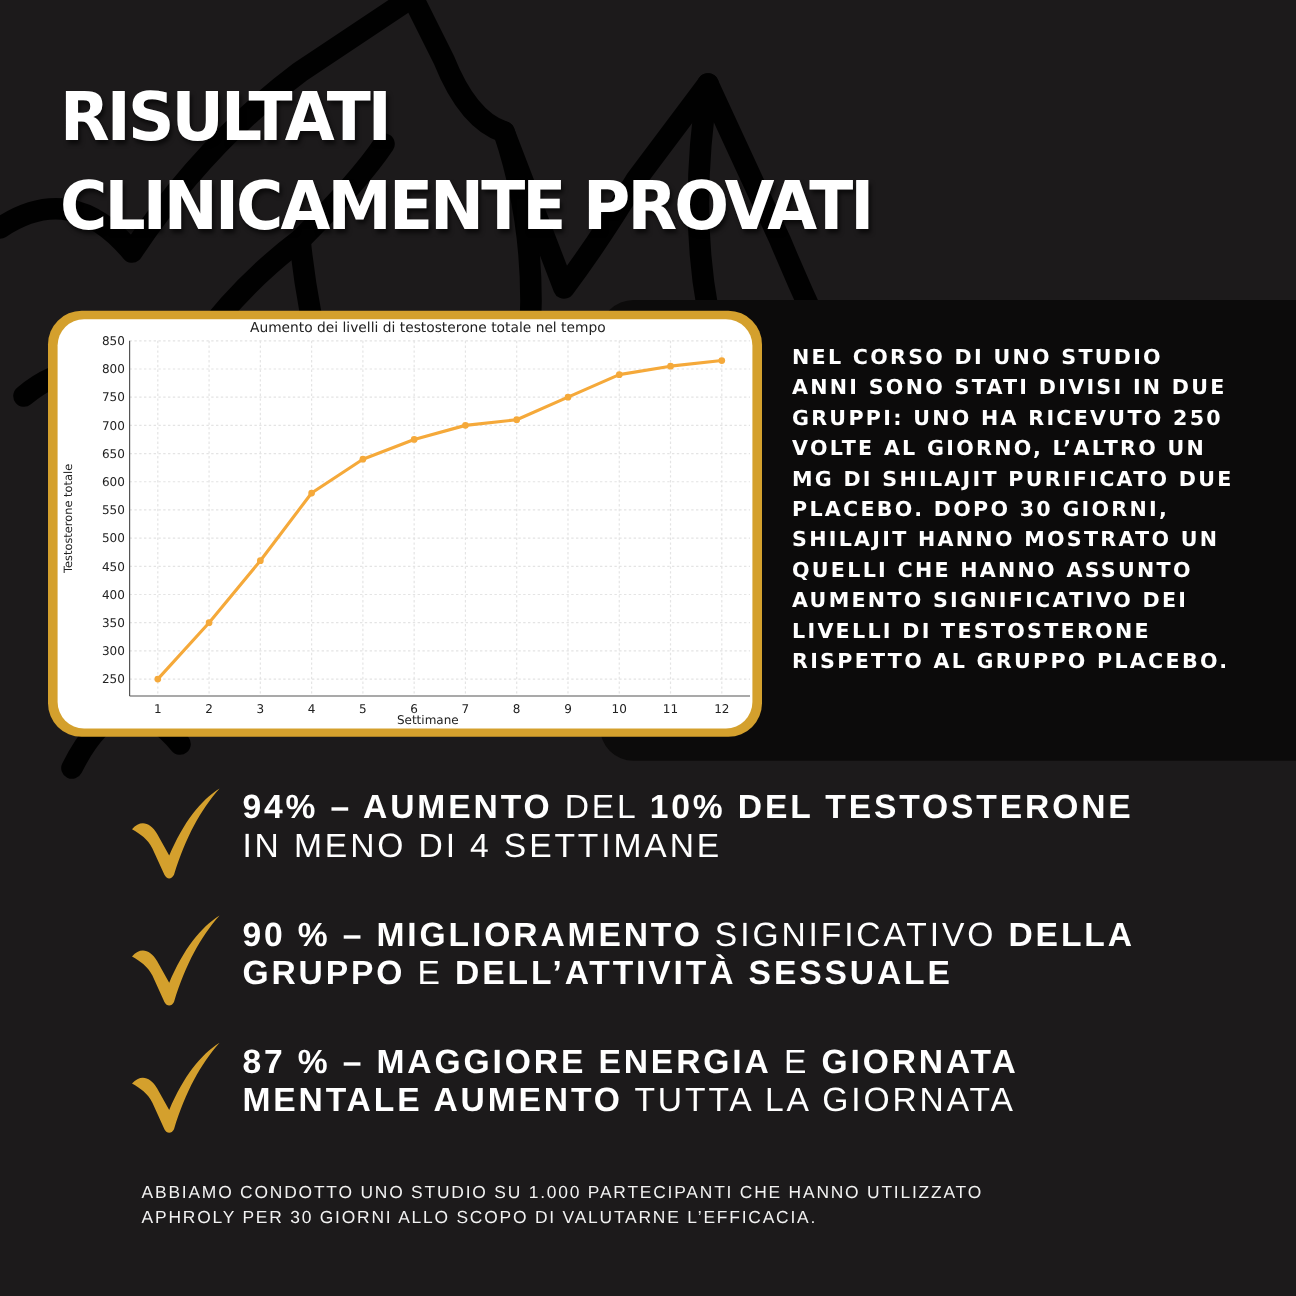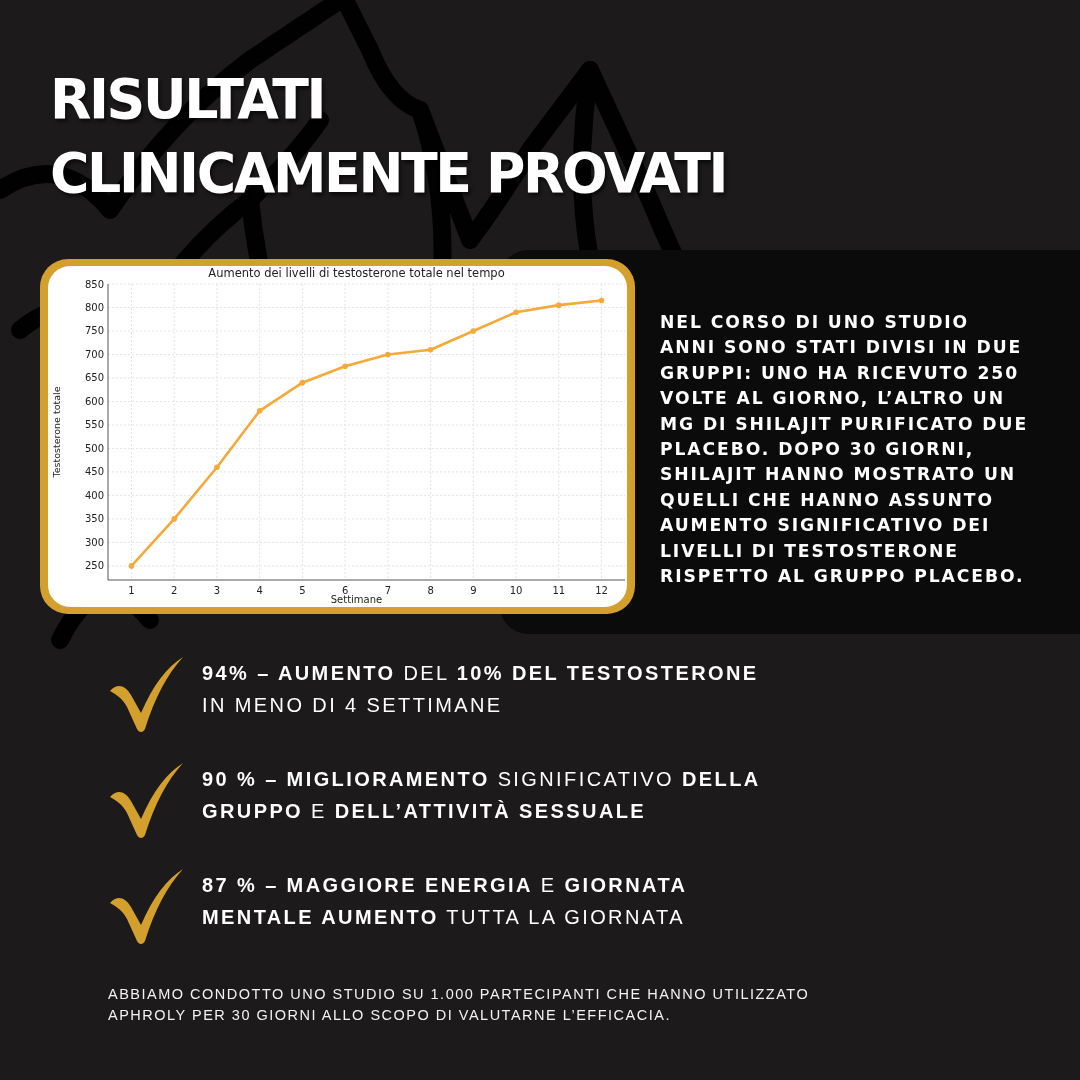--- a/index.html
+++ b/index.html
@@ -30,40 +30,39 @@
   .chart-inner {
     position: absolute; left: 8px; top: 7px; right: 8px; bottom: 7px;
     background: #ffffff; border-radius: 22px; overflow: hidden;
   }
   .chart-inner svg { position: absolute; left: 0; top: 0; }
   .desc {
     position: absolute; left: 660px; top: 286px; width: 380px; z-index: 2;
     font-family: "DejaVu Sans", sans-serif; font-weight: bold;
     font-size: 17.2px; line-height: 25.4px; letter-spacing: 1.9px;
     text-transform: uppercase;
-    margin-top: 24px;
   }
   .desc div { white-space: nowrap; }
   .bullets { position: absolute; left: 105px; top: 655px; z-index: 2; }
   .bullet { position: relative; height: 106px; }
   .bullet .check { position: absolute; left: 0; top: 0; width: 80px; height: 78px; }
   .bullet .text {
     position: absolute; left: 97px; top: 2px;
     font-family: "Liberation Sans", sans-serif;
-    font-size: 20px; line-height: 32px; letter-spacing: 2.4px;
+    font-size: 28px; line-height: 32px; letter-spacing: 2.4px;
     white-space: nowrap;
   }
   .bullet .text b { font-weight: bold; }
   .footer {
     position: absolute; left: 108px; top: 984px; z-index: 2;
     font-family: "Liberation Sans", sans-serif;
     font-size: 14.5px; line-height: 21px; letter-spacing: 1.5px;
     color: #f2f2f2;
   }
-  .footer div { white-space: nowrap; }
+  .footer div { white-space: nowrap; margin-left: 10px; }
 </style>
 </head>
 <body>
 
 <svg class="mountains" viewBox="0 0 1080 700" width="1080" height="700">
   <g fill="none" stroke="#000000" stroke-width="18" stroke-linejoin="round" stroke-linecap="round" opacity="0.95">
     <path d="M0 190 Q 60 150 110 210 Q 170 120 250 60 L 340 0"></path>
     <path d="M345 0 L 370 50 Q 390 100 420 110 L 470 240 Q 500 200 530 150 L 590 70 L 650 200 Q 700 320 760 420"></path>
     <path d="M20 330 Q 80 280 120 360 Q 170 260 250 200 Q 300 150 320 120"></path>
     <path d="M420 110 Q 450 200 440 300 Q 430 400 470 480"></path>

